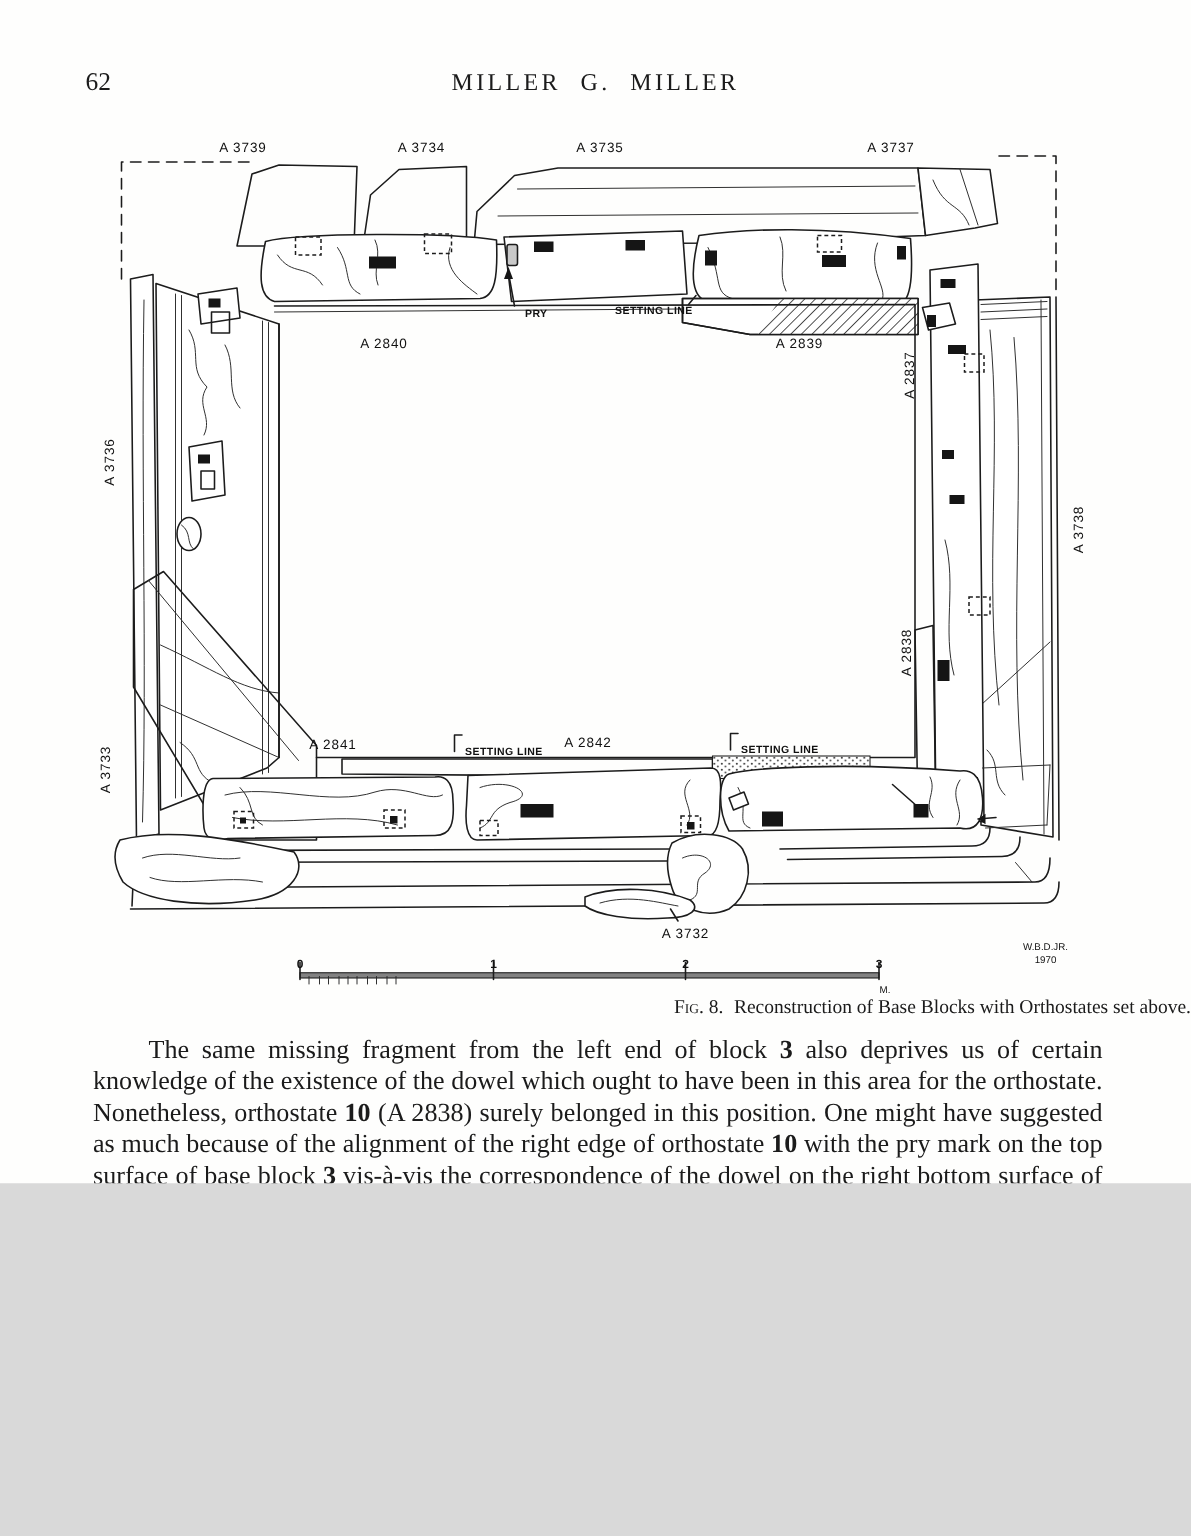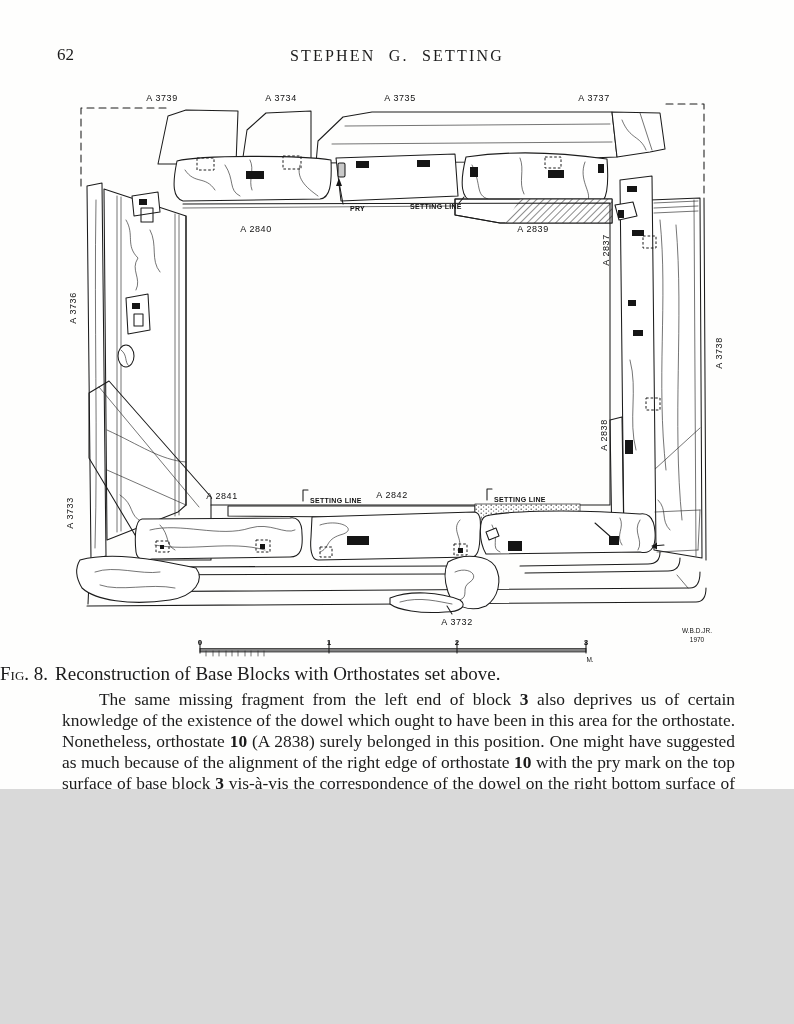--- a/index.html
+++ b/index.html
@@ -2,21 +2,21 @@
 <html><head>
 <meta charset="utf-8">
 <style>
   html,body{margin:0;padding:0;background:#d9d9d9;}
   .page{position:relative;width:794px;height:789px;margin:0 auto;background:#fefefd;
         font-family:"Liberation Serif",serif;color:#1b1b1b;overflow:hidden;}
   .pagenum{position:absolute;left:57px;top:45px;font-size:17px;}
   .runhead{position:absolute;left:0;right:0;top:47px;text-align:center;font-size:16px;
            letter-spacing:2.2px;word-spacing:7px;}
   svg.fig{position:absolute;left:0;top:0;width:794px;height:1024px;}
-  .caption{position:absolute;left:0;right:0;top:663px;text-align:left;font-size:19px;}
+  .caption{position:absolute;left:0;right:0;top:663px;text-align:right;font-size:13px;}
   .caption .cl{font-variant:small-caps;margin-right:7px;}
   .bodytext{position:absolute;left:62px;top:672px;width:673px;font-size:17.4px;
             line-height:21px;text-align:justify;text-indent:37px;}
   .bodytext b{font-weight:bold;}
   
   .ln{fill:none;stroke:#1c1c1c;stroke-width:1.05;stroke-linejoin:round;stroke-linecap:round;}
   .thin{fill:none;stroke:#2a2a2a;stroke-width:.65;stroke-linecap:round;}
   .w{fill:#ffffff;}
   .dash{stroke-dasharray:7,5;}
   .dr{fill:none;stroke:#1c1c1c;stroke-width:1;stroke-dasharray:2.6,2;}
@@ -26,21 +26,21 @@
   .fs{font-family:"Liberation Sans",sans-serif;font-size:7px;font-weight:bold;letter-spacing:.3px;fill:#111;}
   .fn{font-family:"Liberation Sans",sans-serif;font-size:8px;font-weight:bold;fill:#111;}
   .ft{font-family:"Liberation Sans",sans-serif;font-size:6.5px;fill:#111;}
 </style>
 </head>
 <body>
 
 <div class="page">
 
   <div class="pagenum">62</div>
-  <div class="runhead">STEPHEN G. SETTING</div>
+  <div class="runhead">MILLER G. MILLER</div>
 
   <svg class="fig" viewBox="0 0 794 1024" xmlns="http://www.w3.org/2000/svg">
     <defs>
       <pattern id="h1" patternUnits="userSpaceOnUse" width="5" height="5" patternTransform="rotate(45)">
         <rect width="5" height="5" fill="#ffffff"></rect>
         <line x1="0" y1="0" x2="0" y2="5" stroke="#2c2c2c" stroke-width="1.1"></line>
       </pattern>
       <pattern id="h2" patternUnits="userSpaceOnUse" width="3.2" height="3.2" patternTransform="rotate(45)">
         <rect width="3.2" height="3.2" fill="#ffffff"></rect>
         <line x1="0" y1="0" x2="0" y2="3.2" stroke="#222" stroke-width="1"></line>

